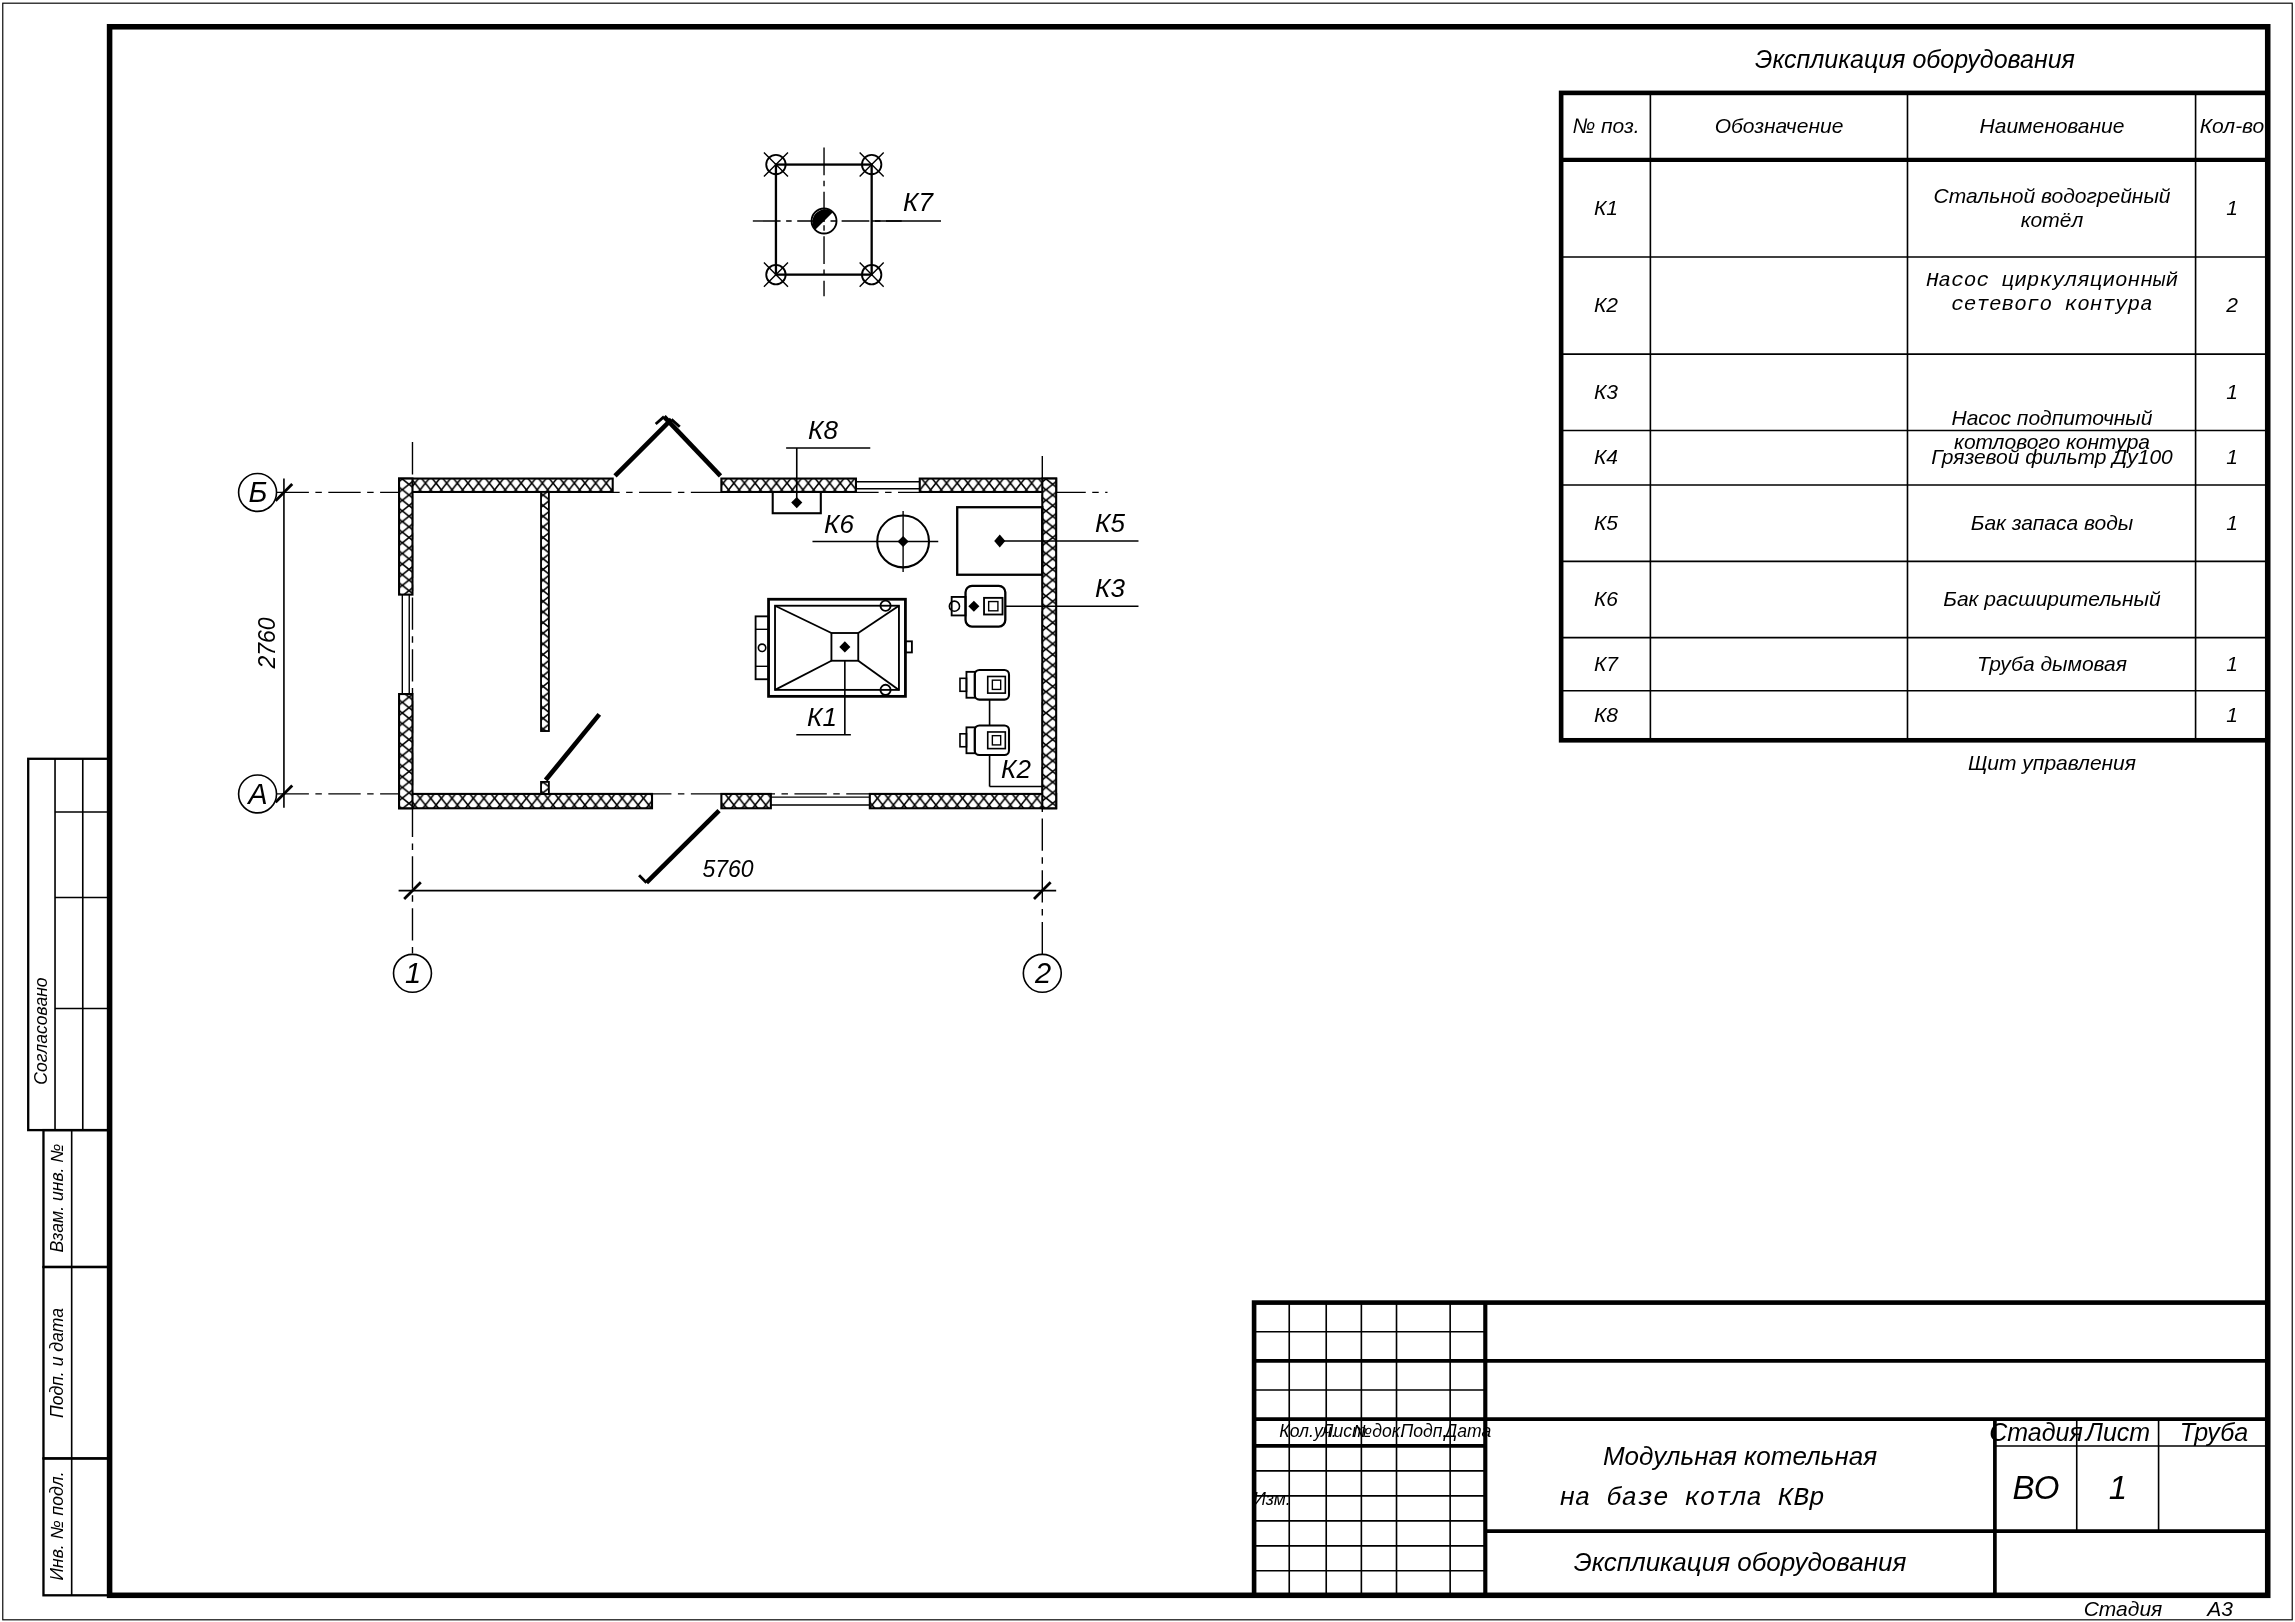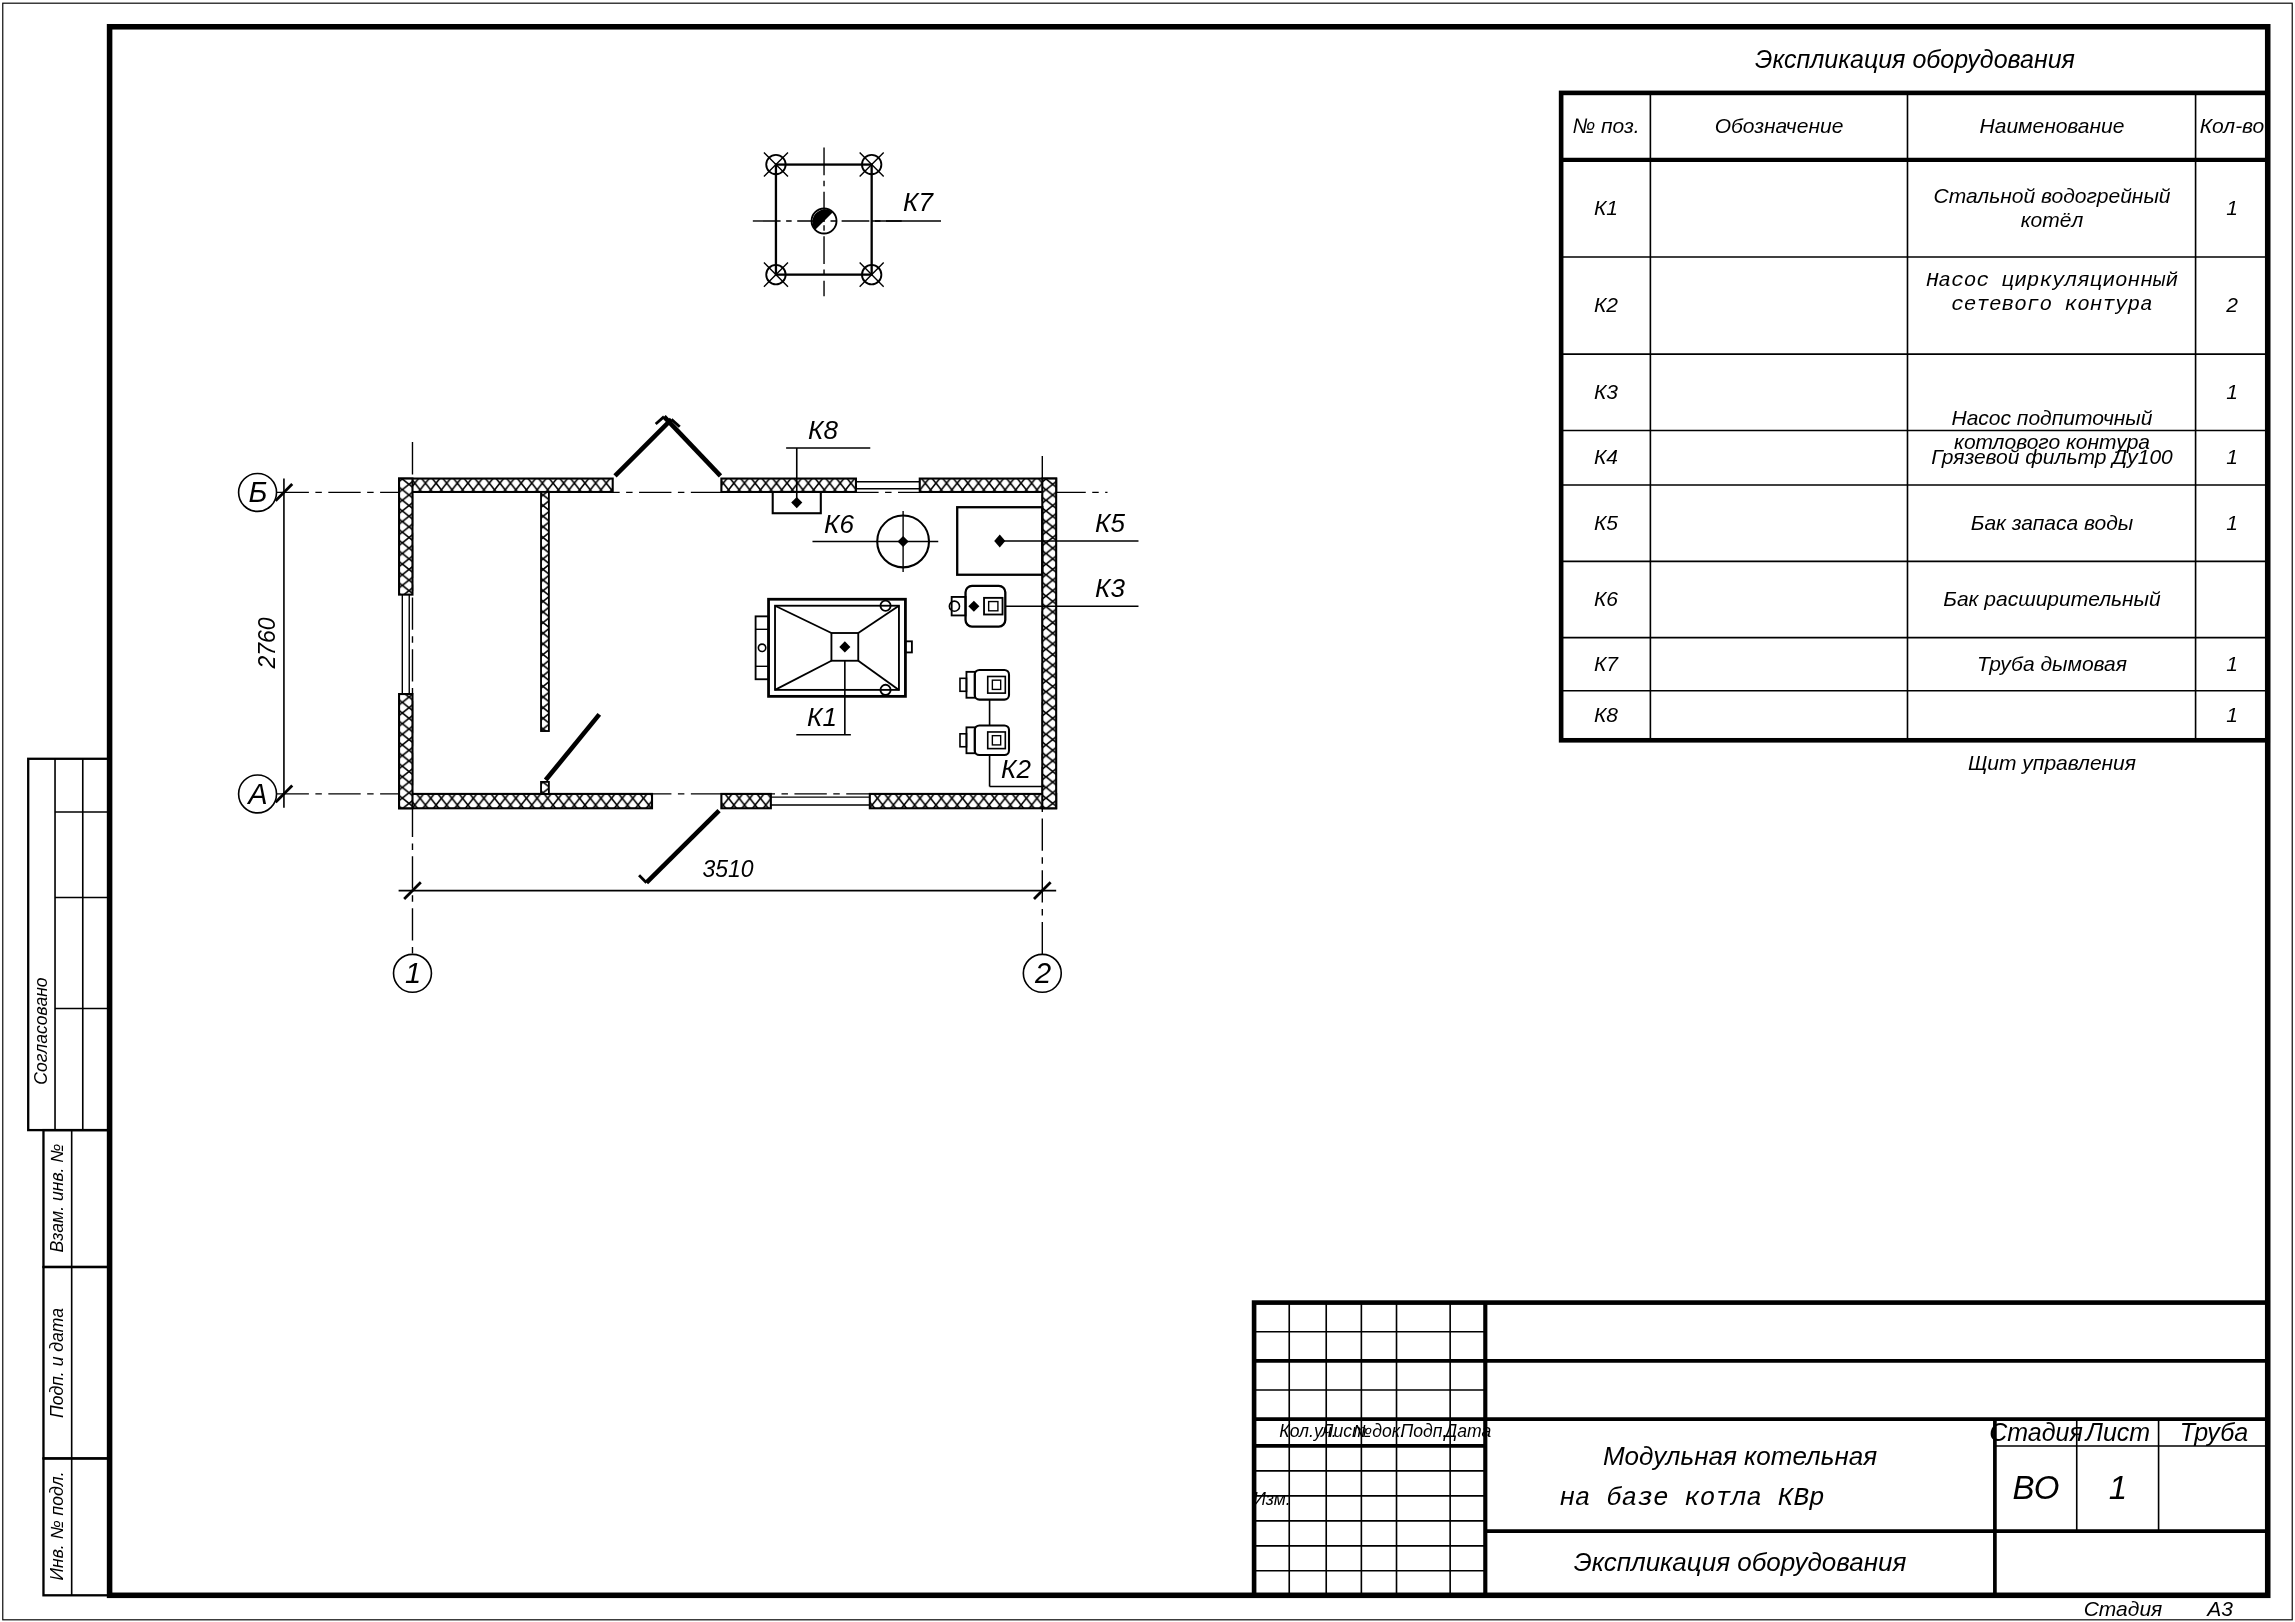--- a/index.html
+++ b/index.html
@@ -271,21 +271,21 @@
 <div class="t f46" style="left:1606px;top:715px;">К8</div>
 <div class="t f46 wrap" style="left:2052px;top:715px;width:278px;margin-top:48px;">Щит управления</div>
 <div class="t f46" style="left:2232px;top:715px;">1</div>
 
 <div class="t f62" style="left:258px;top:492px;">Б</div>
 <div class="t f62" style="left:258px;top:794px;">А</div>
 <div class="t f62" style="left:413px;top:973px;">1</div>
 <div class="t f62" style="left:1043px;top:973px;">2</div>
 
 <div class="t rot f50" style="left:268px;top:643px;">2760</div>
-<div class="t f50" style="left:728px;top:870px;">3510</div>
+<div class="t f50" style="left:728px;top:870px;">5760</div>
 
 <div class="t f56" style="left:918px;top:203px;">К7</div>
 <div class="t f56" style="left:823px;top:431px;">К8</div>
 <div class="t f56" style="left:839px;top:525px;">К6</div>
 <div class="t f56" style="left:1110px;top:524px;">К5</div>
 <div class="t f56" style="left:1110px;top:589px;">К3</div>
 <div class="t f56" style="left:822px;top:718px;">К1</div>
 <div class="t f56" style="left:1016px;top:770px;">К2</div>
 
 <div class="t f38" style="left:1272px;top:1500px;">Изм.</div>

